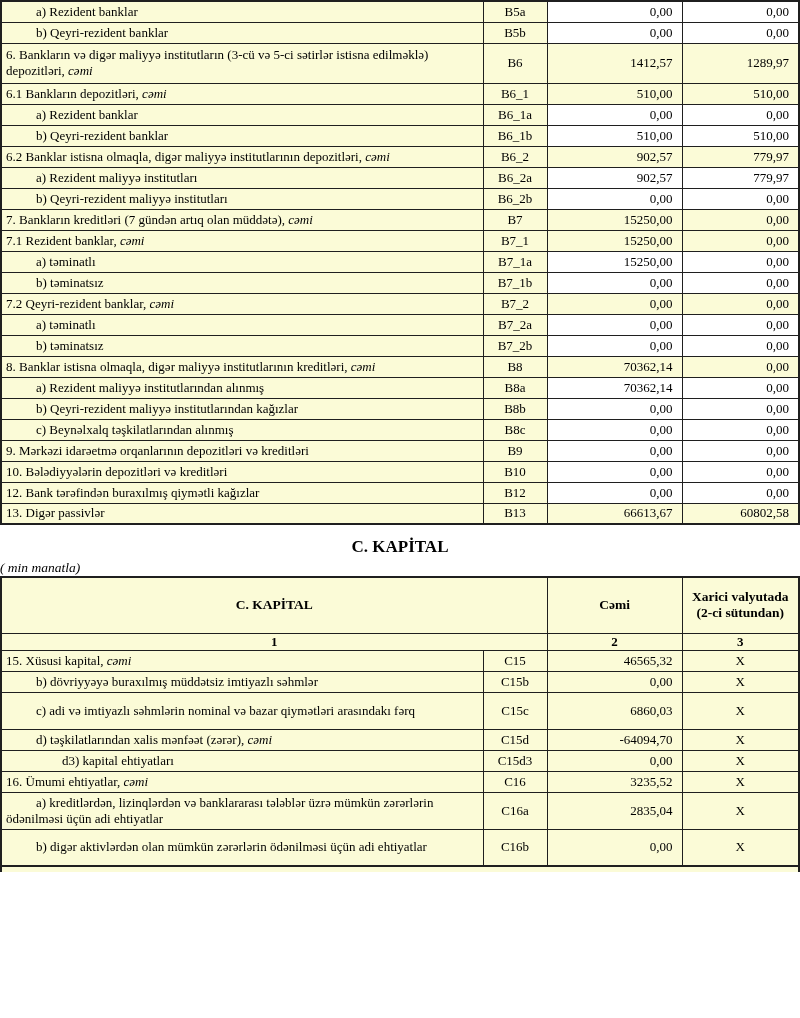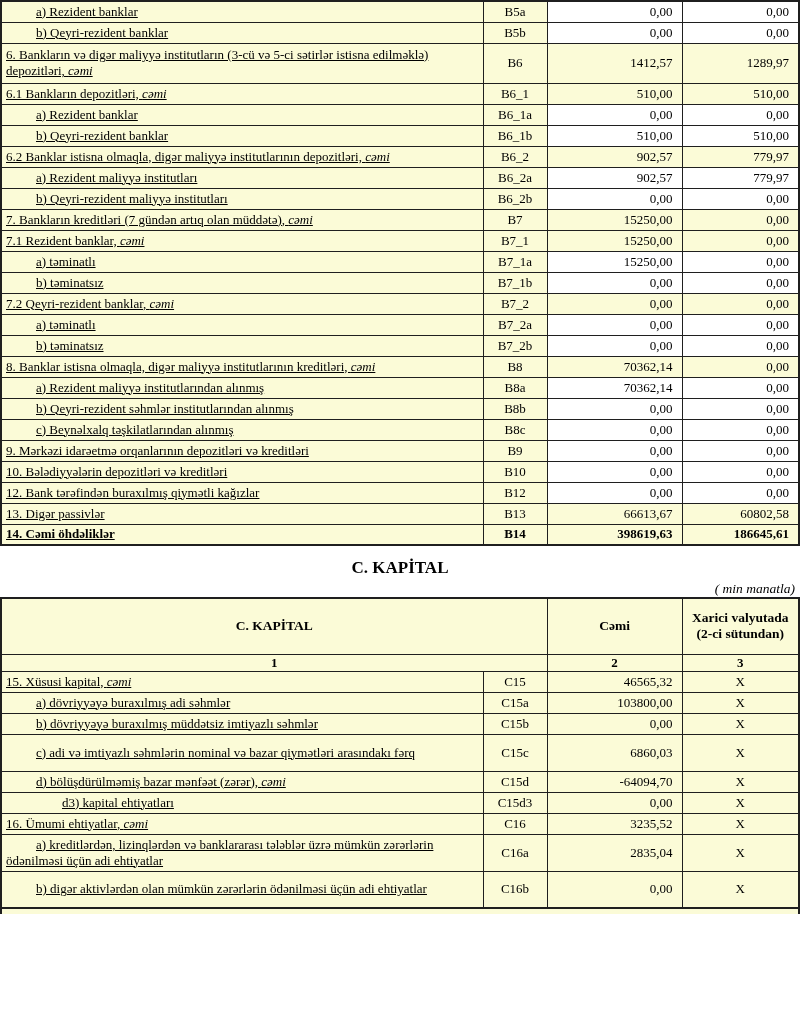--- a/index.html
+++ b/index.html
@@ -30,39 +30,39 @@
     background:var(--yellow);
     font-size:13px;
     line-height:16px;
     vertical-align:middle;
     overflow:hidden;
   }
   #b-table tbody tr{height:21px}
   #b-table tbody tr.tall{height:40px}
   #c-table tbody tr{height:21px}
   #c-table tbody tr.tall{height:37px}
-  td.desc{text-align:left;padding:1px 5px 1px 4px;text-decoration:underline;}
+  td.desc{text-align:left;padding:1px 5px 1px 4px;}
   td.desc.ind1{text-indent:30px;}
   td.desc.ind2{text-indent:56px;}
   td.code{text-align:center;}
   td.val{text-align:right;padding-right:9px;}
   td.val.x{text-align:center;padding-right:0;}
   td.white{background:var(--white);vertical-align:top;padding-top:2px;}
   tr.bold td{font-weight:bold;}
   .it{font-style:italic;}
   .heading{
     margin-top:10px;
     text-align:center;
     font-weight:bold;
     font-size:17px;
     line-height:24px;
     font-family:"Liberation Serif","DejaVu Serif",serif;
   }
   .unit{
-    text-align:right;
+    text-align:left;
     font-style:italic;
     font-size:13.5px;
     line-height:17px;
     padding-right:5px;
     font-family:"Liberation Serif","DejaVu Serif",serif;
   }
   #c-table thead tr.hdr-row{height:56px}
   #c-table th{font-weight:bold;text-align:center;font-size:13.5px;line-height:16px;padding:1px 3px;}
   #c-table tr.numrow{height:17px}
   #c-table tr.numrow th{font-size:13px;line-height:14px;padding:0;}
@@ -188,21 +188,21 @@
           <td class="val">70362,14</td>
           <td class="val">0,00</td>
         </tr>
         <tr>
           <td class="desc ind1"><span>a) Rezident maliyyə institutlarından alınmış</span></td>
           <td class="code">B8a</td>
           <td class="val white">70362,14</td>
           <td class="val white">0,00</td>
         </tr>
         <tr>
-          <td class="desc ind1"><span>b) Qeyri-rezident səhmlər institutlarından alınmış</span></td>
+          <td class="desc ind1"><span>b) Qeyri-rezident maliyyə institutlarından kağızlar</span></td>
           <td class="code">B8b</td>
           <td class="val white">0,00</td>
           <td class="val white">0,00</td>
         </tr>
         <tr>
           <td class="desc ind1"><span>c) Beynəlxalq təşkilatlarından alınmış</span></td>
           <td class="code">B8c</td>
           <td class="val white">0,00</td>
           <td class="val white">0,00</td>
         </tr>
@@ -222,26 +222,20 @@
           <td class="desc ind0"><span>12. Bank tərəfindən buraxılmış qiymətli kağızlar</span></td>
           <td class="code">B12</td>
           <td class="val white">0,00</td>
           <td class="val white">0,00</td>
         </tr>
         <tr>
           <td class="desc ind0"><span>13. Digər passivlər</span></td>
           <td class="code">B13</td>
           <td class="val">66613,67</td>
           <td class="val">60802,58</td>
-        </tr>
-        <tr class="bold">
-          <td class="desc ind0"><span>14. Cəmi öhdəliklər</span></td>
-          <td class="code">B14</td>
-          <td class="val">398619,63</td>
-          <td class="val">186645,61</td>
         </tr>
       </tbody>
   </table>
 
   <div class="heading">C. KAPİTAL</div>
   <div class="unit">( min manatla)</div>
 
   <table class="fin" id="c-table">
     <colgroup>
       <col class="c-desc">
@@ -262,39 +256,33 @@
       </tr>
     </thead>
     <tbody id="c-rows">
         <tr>
           <td class="desc ind0"><span>15. Xüsusi kapital, </span><span class="it">cəmi</span></td>
           <td class="code">C15</td>
           <td class="val">46565,32</td>
           <td class="val x">X</td>
         </tr>
         <tr>
-          <td class="desc ind1"><span>a) dövriyyəyə buraxılmış adi səhmlər</span></td>
-          <td class="code">C15a</td>
-          <td class="val">103800,00</td>
-          <td class="val x">X</td>
-        </tr>
-        <tr>
           <td class="desc ind1"><span>b) dövriyyəyə buraxılmış müddətsiz imtiyazlı səhmlər</span></td>
           <td class="code">C15b</td>
           <td class="val">0,00</td>
           <td class="val x">X</td>
         </tr>
         <tr class="tall">
           <td class="desc ind1"><span>c) adi və imtiyazlı səhmlərin nominal və bazar qiymətləri arasındakı fərq</span></td>
           <td class="code">C15c</td>
           <td class="val">6860,03</td>
           <td class="val x">X</td>
         </tr>
         <tr>
-          <td class="desc ind1"><span>d) bölüşdürülməmiş bazar mənfəət (zərər), </span><span class="it">cəmi</span></td>
+          <td class="desc ind1"><span>d) təşkilatlarından xalis mənfəət (zərər), </span><span class="it">cəmi</span></td>
           <td class="code">C15d</td>
           <td class="val">-64094,70</td>
           <td class="val x">X</td>
         </tr>
         <tr>
           <td class="desc ind2"><span>d3) kapital ehtiyatları</span></td>
           <td class="code">C15d3</td>
           <td class="val">0,00</td>
           <td class="val x">X</td>
         </tr>

